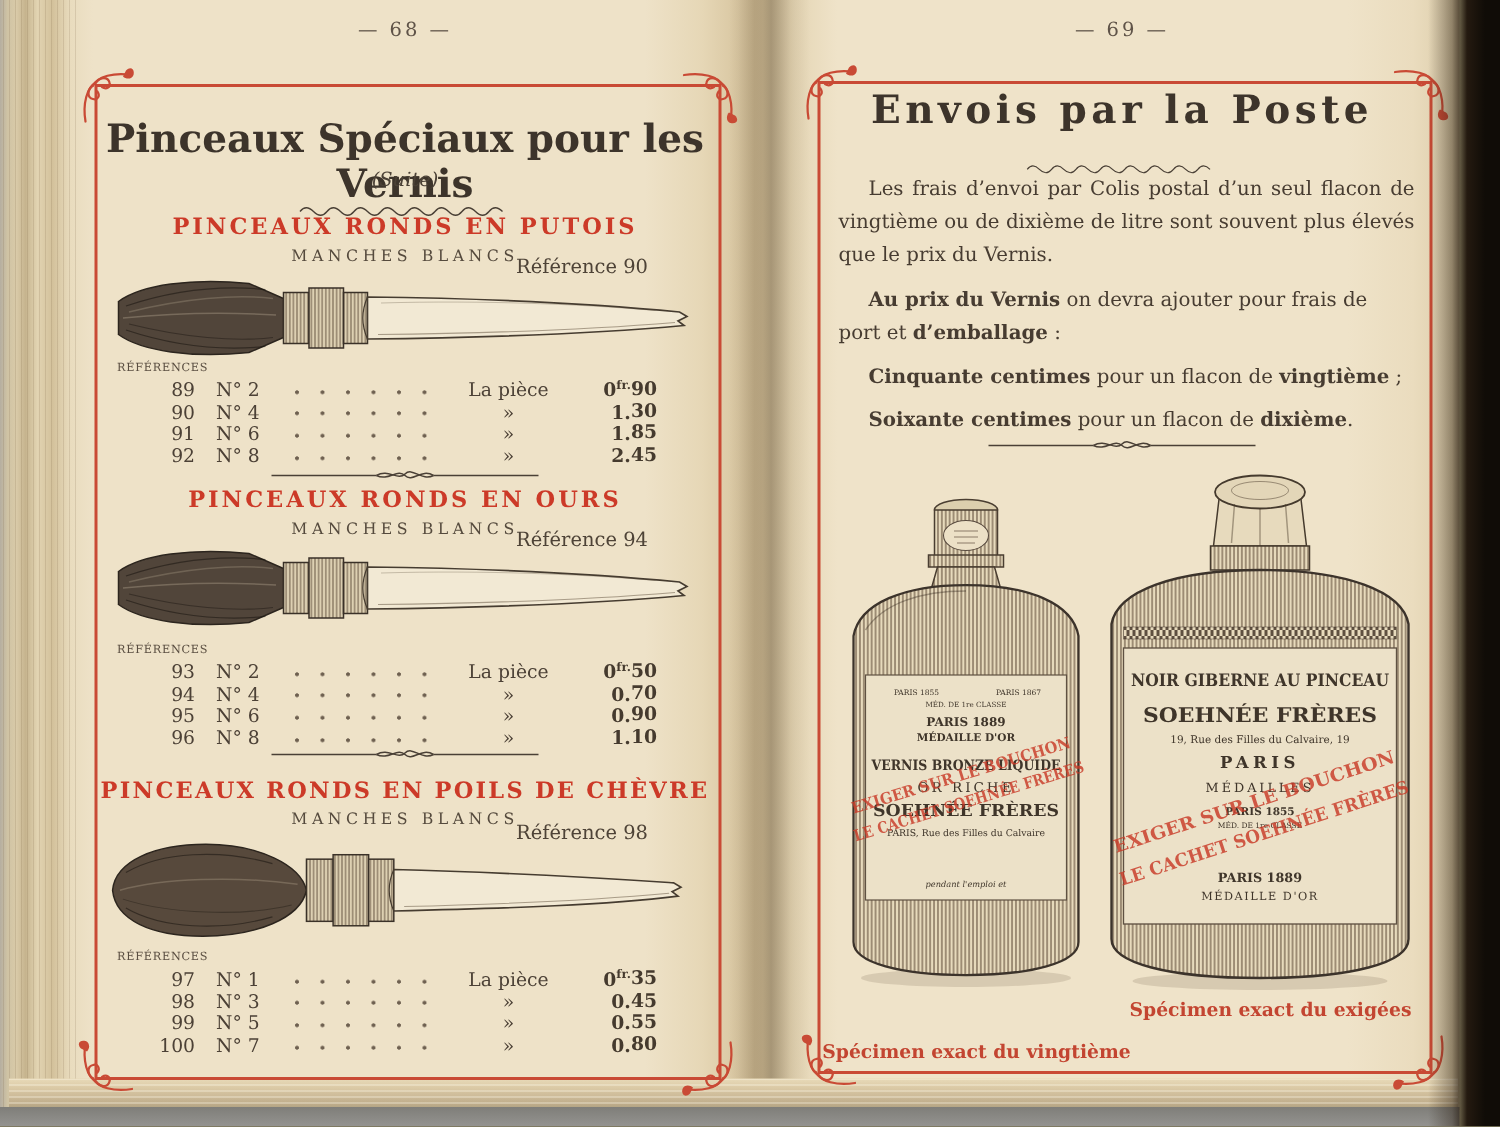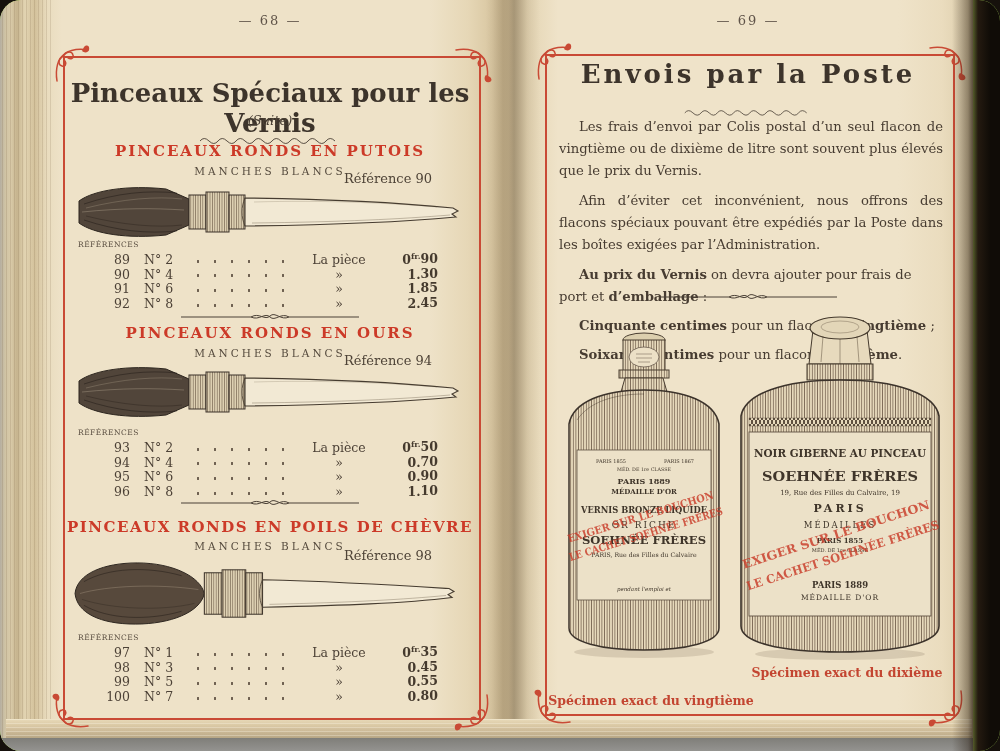--- a/index.html
+++ b/index.html
@@ -1,17 +1,17 @@
 <!DOCTYPE html>
 <html style="--frame-red: #c94a35; --heading-red: #cc3a28; --caption-red: #c34531; --stamp-red: #c93b28; --ink: #473c30; --paper: #eee2c8;"><head>
 <meta charset="utf-8">
 <style>
   html,body{margin:0;padding:0;background:#16110c;}
   #scan{position:relative;width:1000px;height:751px;overflow:hidden;
-        font-family:"DejaVu Serif",serif;color:var(--ink,#473c30);background:#bef264;border-radius:21px;}
+        font-family:"DejaVu Serif",serif;color:var(--ink,#473c30);background:#fef9c3;}
 
   
   .paper{position:absolute;left:0;top:0;width:973px;height:740px;
     background:linear-gradient(90deg,
       #b5aea0 0px,#cfc3a4 5px,#d9caa8 11px,#c6b48e 17px,#e2d4b2 25px,#d3c19b 35px,#e9dcbe 47px,#eee2c8 62px,
       #eee2c8 430px,#e6d7b6 468px,#d9c7a2 492px,#c8b58f 503px,#d4c29c 513px,#e5d6b5 530px,#efe3c9 558px,
       #efe3c9 898px,#eadcbe 942px,#e0d1b0 962px,#d2c19c 973px);}
   .edge-streaks{position:absolute;left:2px;top:0;width:52px;height:740px;
     background:repeating-linear-gradient(90deg,rgba(110,85,55,.16) 0 1px,transparent 1px 4px);}
   .gutter{position:absolute;left:486px;top:0;width:54px;height:740px;
@@ -386,21 +386,20 @@
 
     <div class="centered pr-title">Envois par la Poste</div>
     <div class="centered pr-sq">
       <svg class="sq" width="130" height="8">
           <use href="#sqg"></use>
         </svg>
     </div>
 
     <div class="pr-body">
       <p>Les frais d’envoi par Colis postal d’un seul flacon de vingtième ou de dixième de litre sont souvent plus élevés que le prix du Vernis.</p>
-      <p>Afin d’éviter cet inconvénient, nous offrons des flacons spéciaux pouvant être expédiés par la Poste dans les boîtes exigées par l’Administration.</p>
       <div class="note"><span style="font-weight: bold;">Au prix du Vernis</span><span> on devra ajouter pour frais de port et </span><span style="font-weight: bold;">d’emballage</span><span> :</span></div>
       <div class="note"><span style="font-weight: bold;">Cinquante centimes</span><span> pour un flacon de </span><span style="font-weight: bold;">vingtième</span><span> ;</span></div>
       <div class="note"><span style="font-weight: bold;">Soixante centimes</span><span> pour un flacon de </span><span style="font-weight: bold;">dixième</span><span>.</span></div>
     </div>
 
     <div class="centered pr-div">
       <svg width="190" height="14">
           <use href="#divknot"></use>
         </svg>
     </div>
@@ -451,17 +450,17 @@
       <text x="107" y="240" font-size="5" text-anchor="middle">MÉD. DE 1re CLASSE</text>
       <text x="107" y="276" font-size="8.5" font-weight="bold" text-anchor="middle">PARIS 1889</text>
       <text x="107" y="288" font-size="7.5" text-anchor="middle" style="letter-spacing:1px">MÉDAILLE D'OR</text>
       <g transform="rotate(-18 107 235)">
         <text class="stamp" x="107" y="226" font-size="12" text-anchor="middle" textLength="196" lengthAdjust="spacingAndGlyphs">EXIGER SUR LE BOUCHON</text>
         <text class="stamp" x="107" y="248" font-size="12" text-anchor="middle" textLength="202" lengthAdjust="spacingAndGlyphs">LE CACHET SOEHNÉE FRÈRES</text>
       </g>
     </svg>
 
     <div class="cap cap1">Spécimen exact du vingtième</div>
-    <div class="cap cap2">Spécimen exact du dixième</div>
+    <div class="cap cap2">Spécimen exact du exigées</div>
   </div>
 
   <div class="right-dark"></div>
 </div>
 
 </body></html>

